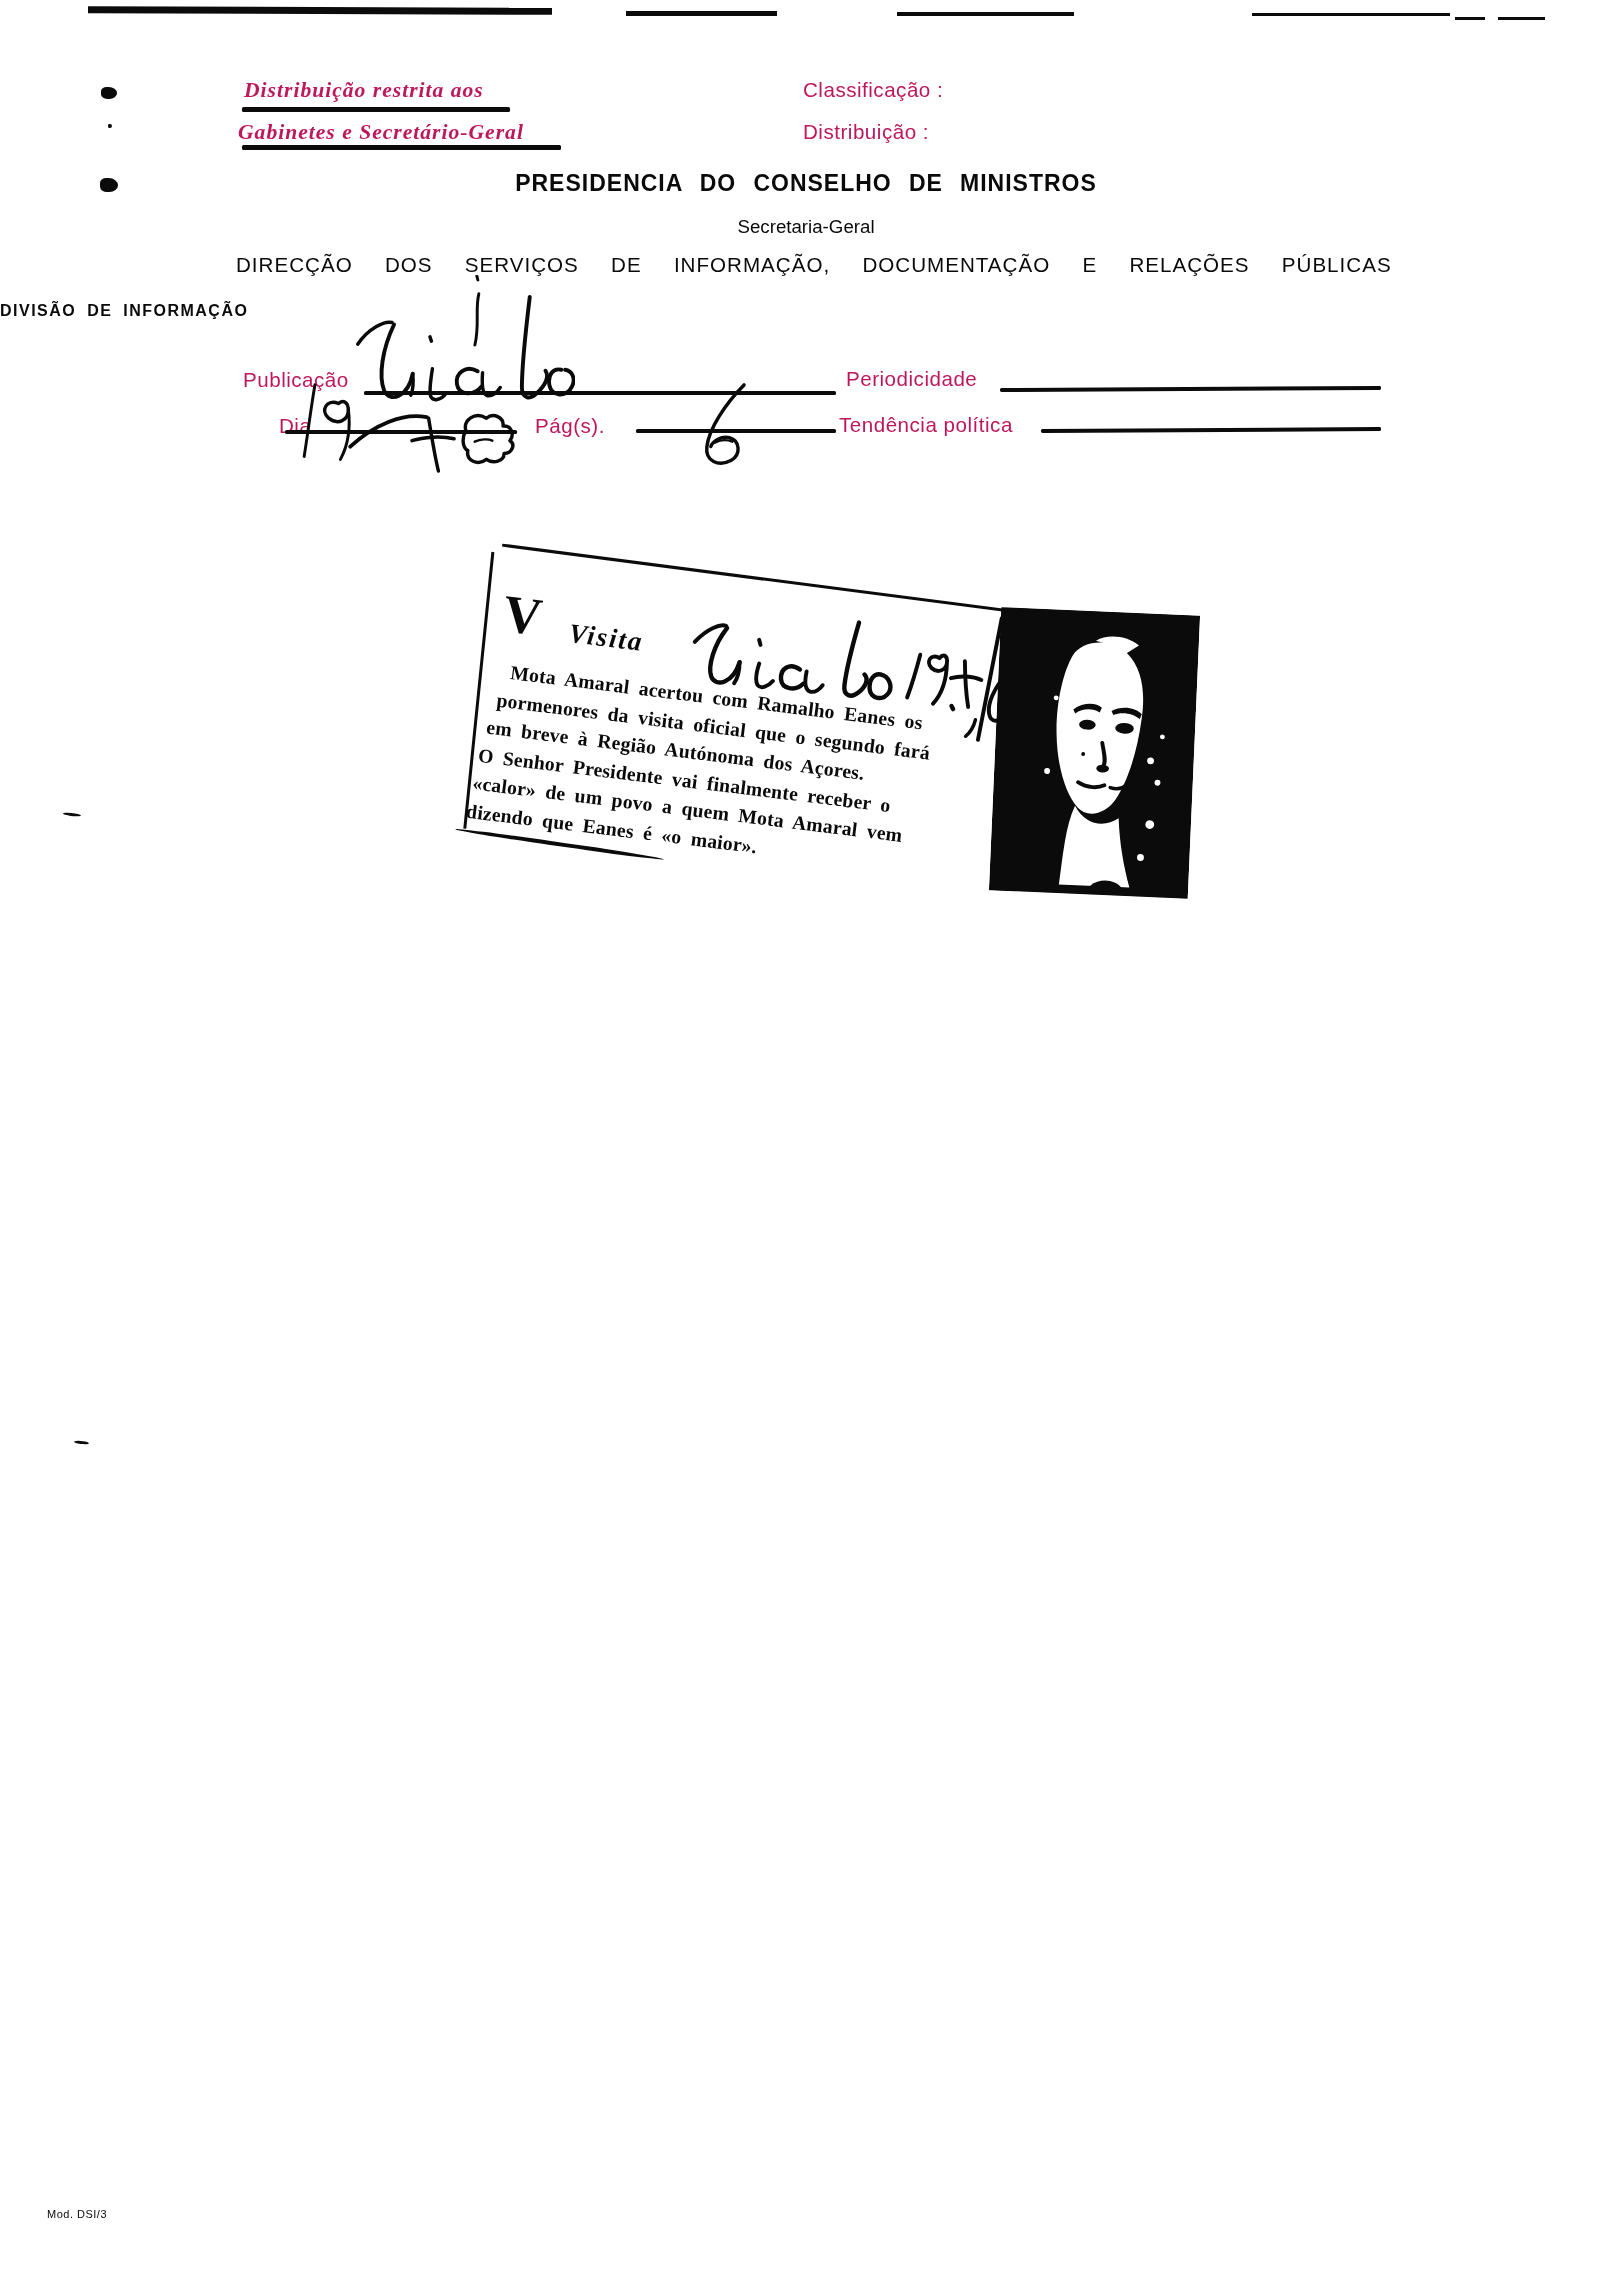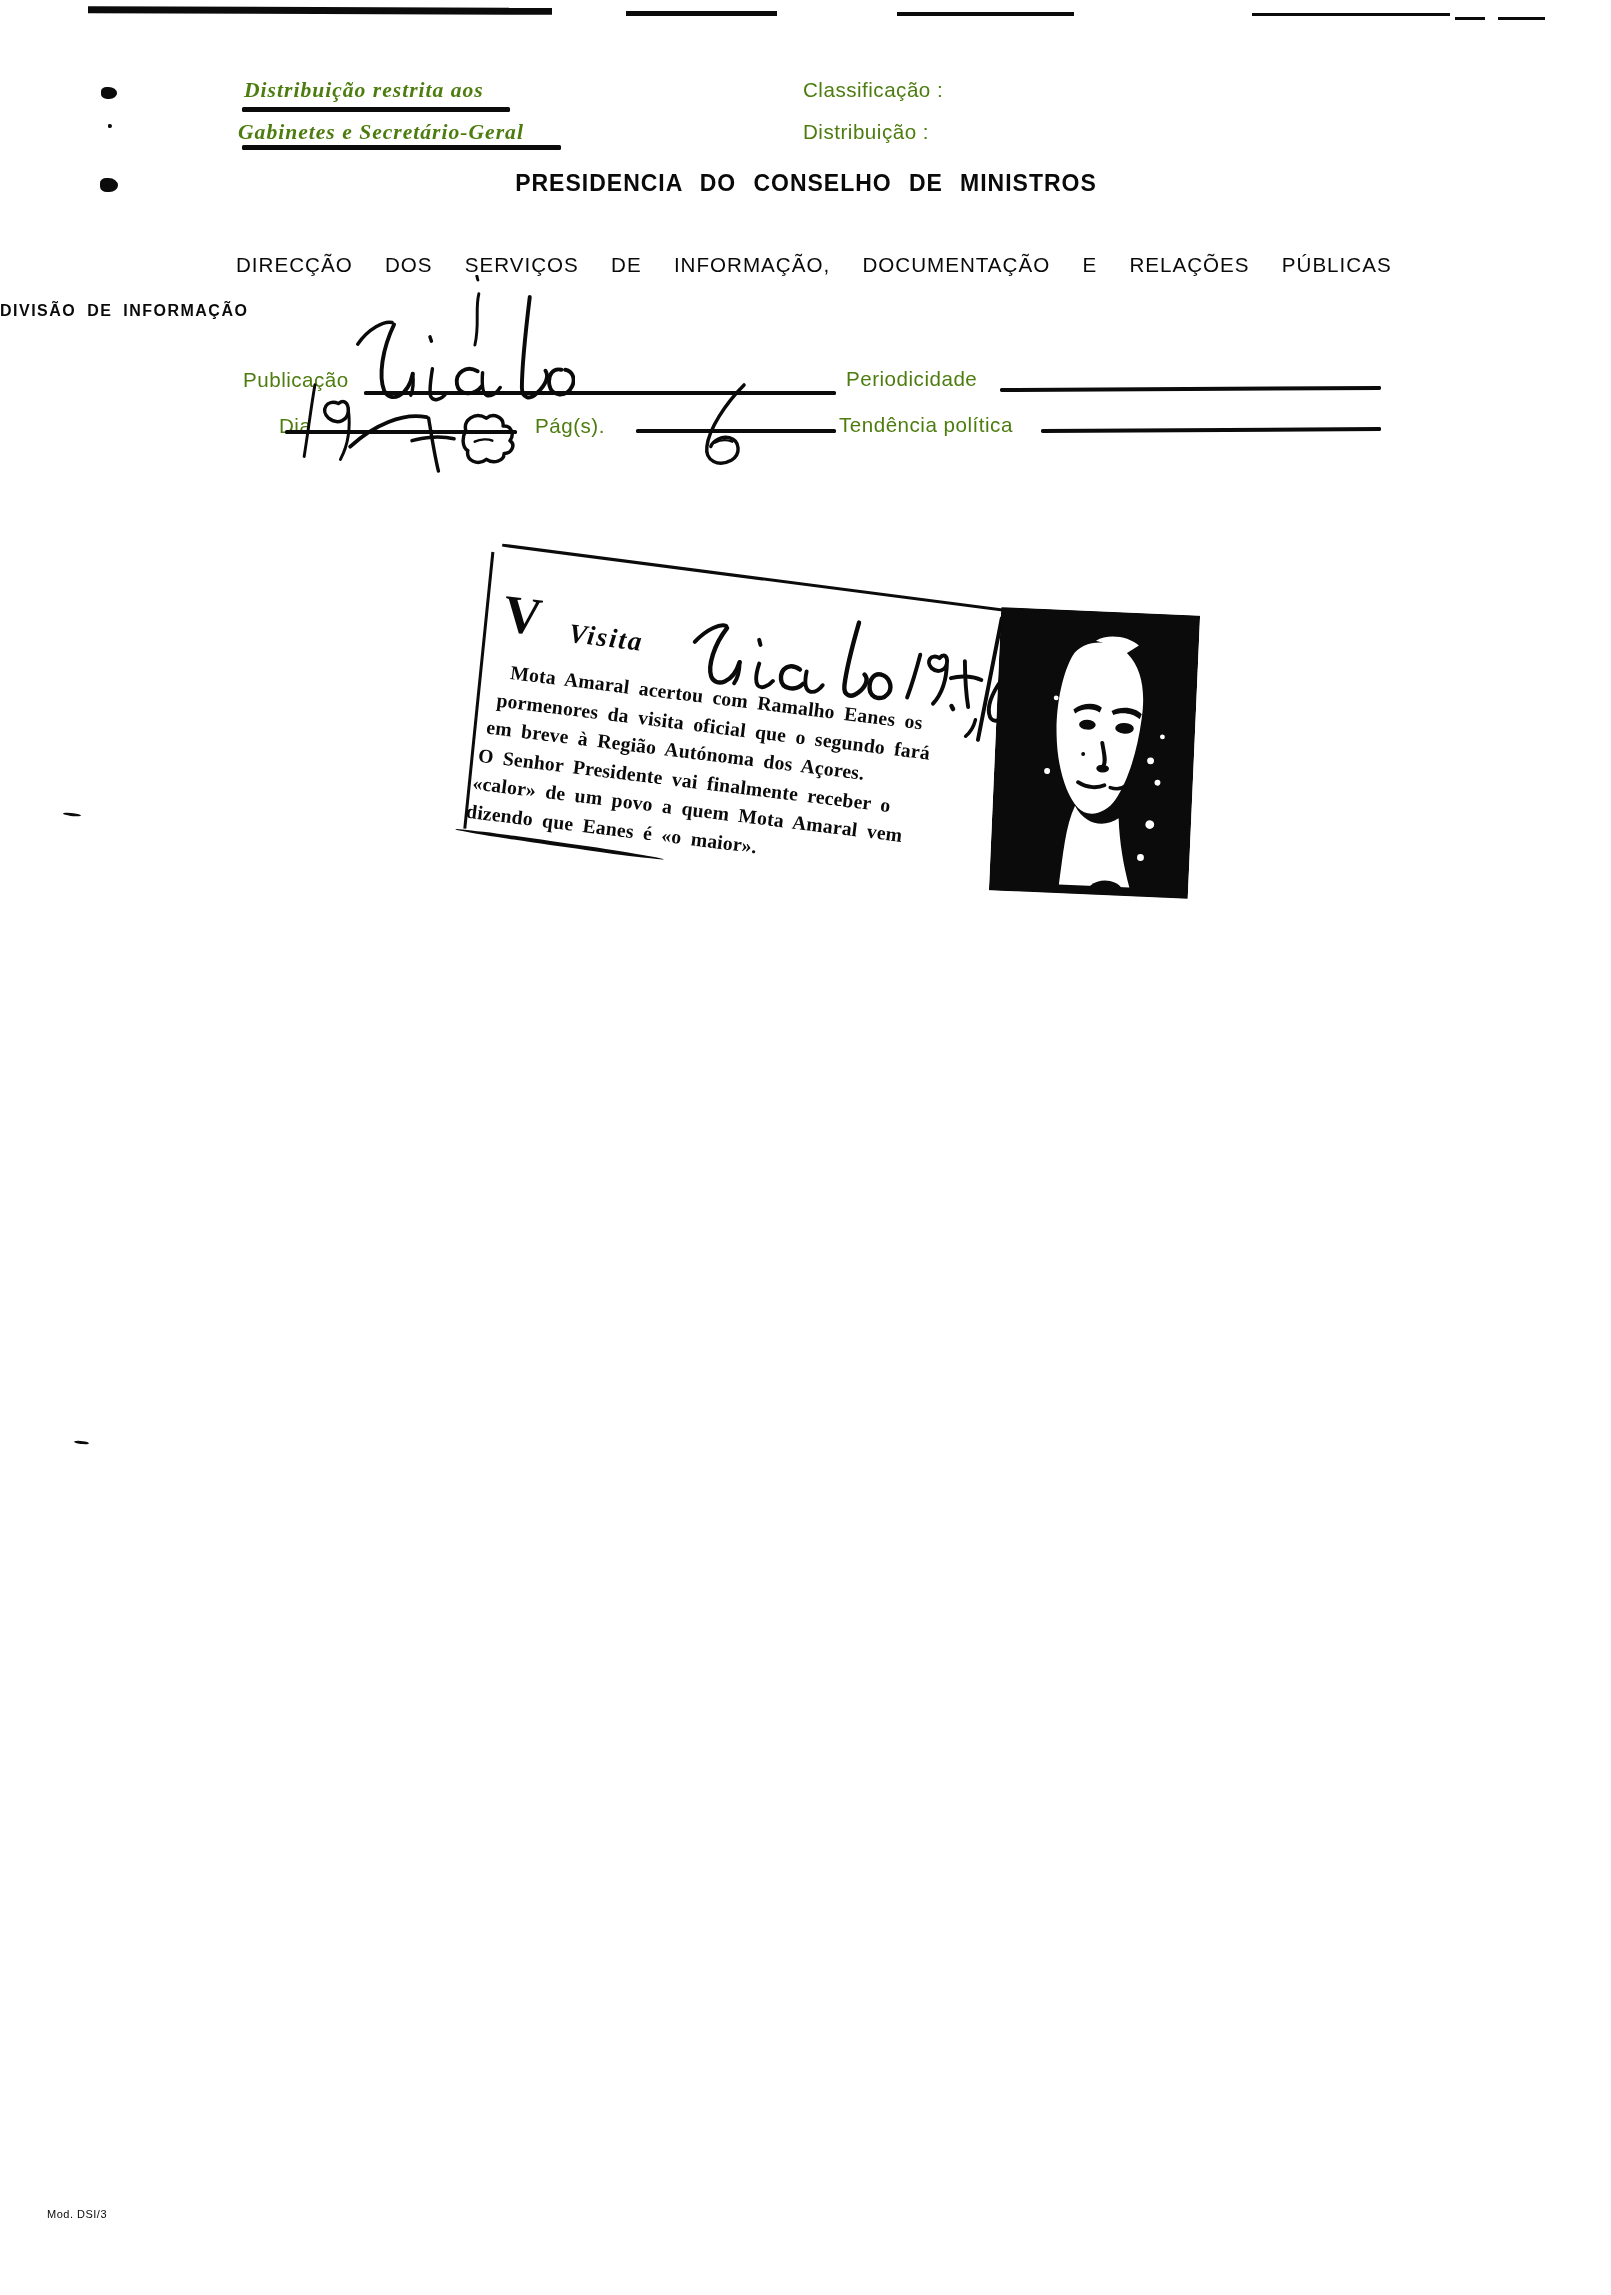--- a/index.html
+++ b/index.html
@@ -1,20 +1,20 @@
 <!DOCTYPE html>
 <html style="font-size:7.9px"><head>
 <meta charset="utf-8">
 <style>
   html,body{margin:0;padding:0;background:#e8e8e4;}
   #page{position:relative;width:1612px;height:2295px;background:#ffffff;overflow:hidden;
         font-family:"Liberation Sans",sans-serif;color:#0a0a0a;}
   .rule{position:absolute;background:#0b0b0b;height:3.9px;border-radius:1.5px;}
   .artifact{position:absolute;background:#0b0b0b;}
-  .lbl{position:absolute;font-size:20.6px;letter-spacing:0.5px;color:#4d7c0f;white-space:nowrap;text-align:right;}
+  .lbl{position:absolute;font-size:20.6px;letter-spacing:0.5px;color:#be185d;white-space:nowrap;text-align:right;}
   .ital{font-family:"Liberation Serif",serif;font-style:italic;font-weight:bold;font-size:21.6px;letter-spacing:1px;}
   .title{position:absolute;width:100%;text-align:center;font-weight:bold;font-size:23px;letter-spacing:1px;word-spacing:9.8px;white-space:nowrap;}
   .subtitle{position:absolute;width:100%;text-align:center;font-size:18.7px;}
   .dept{position:absolute;left:236px;width:1140px;text-align:center;font-size:20.6px;letter-spacing:1px;word-spacing:25.5px;white-space:nowrap;}
   .division{position:absolute;width:100%;text-align:left;font-size:16px;font-weight:bold;letter-spacing:1.5px;word-spacing:4.9px;}
   .hand{position:absolute;}
   .hand path{stroke:#0a0a0a;fill:none;stroke-linecap:round;stroke-linejoin:round;}
   #clipping{position:absolute;left:494px;top:538px;width:727px;height:383px;transform:rotate(7deg);transform-origin:0 0;}
   .clip-border{position:absolute;background:#0b0b0b;}
   .headline-v{position:absolute;left:18.7px;top:43px;font-family:"Liberation Serif",serif;font-weight:bold;font-size:53px;}
@@ -50,20 +50,21 @@
 
   <div class="lbl ital" style="left:244px;top:78px;">Distribuição restrita aos</div>
   <div class="rule" style="left:242px;top:107px;width:268px;height:4.9px;"></div>
   <div class="lbl ital" style="left:238px;top:120px;">Gabinetes e Secretário-Geral</div>
   <div class="rule" style="left:242px;top:145px;width:319px;height:4.9px;"></div>
 
   <div class="lbl" style="left:803px;top:78px;">Classificação :</div>
   <div class="lbl" style="left:803px;top:120px;">Distribuição :</div>
 
   <div class="title" style="top:170px;">PRESIDENCIA DO CONSELHO DE MINISTROS</div>
+  <div class="subtitle" style="top:216px;">Secretaria-Geral</div>
   <div class="dept" style="top:253px;">DIRECÇÃO DOS SERVIÇOS DE INFORMAÇÃO, DOCUMENTAÇÃO E RELAÇÕES PÚBLICAS</div>
   <div class="division" style="top:302px;">DIVISÃO DE INFORMAÇÃO</div>
 
   <svg class="hand" style="left:468px;top:275px;" width="19.7" height="74" viewBox="0 0 40 150">
     <path d="M18,2 L20,10" style="stroke-width:6"></path>
     <path d="M22,38 C14,70 24,100 14,142" style="stroke-width:6"></path>
   </svg>
 
   <div class="lbl" style="left:243px;top:368px;">Publicação</div>
   <div class="rule" style="left:364px;top:391px;width:472px;height:4.4px;"></div>

